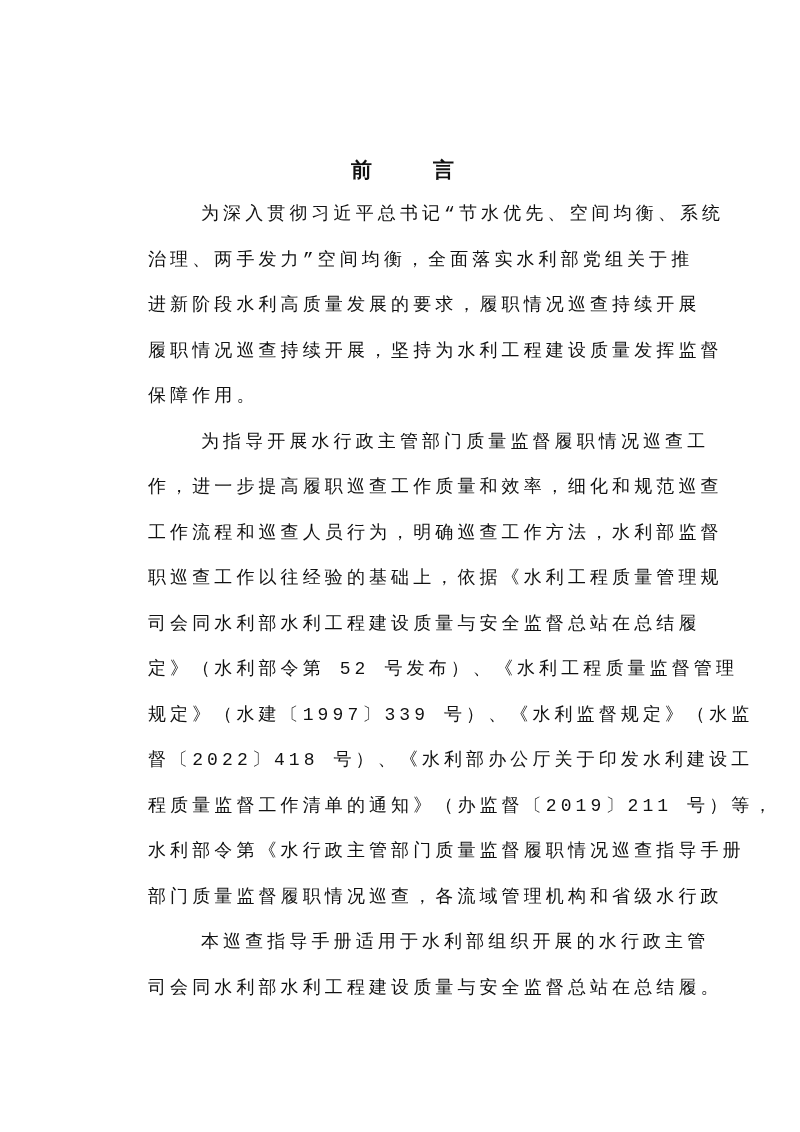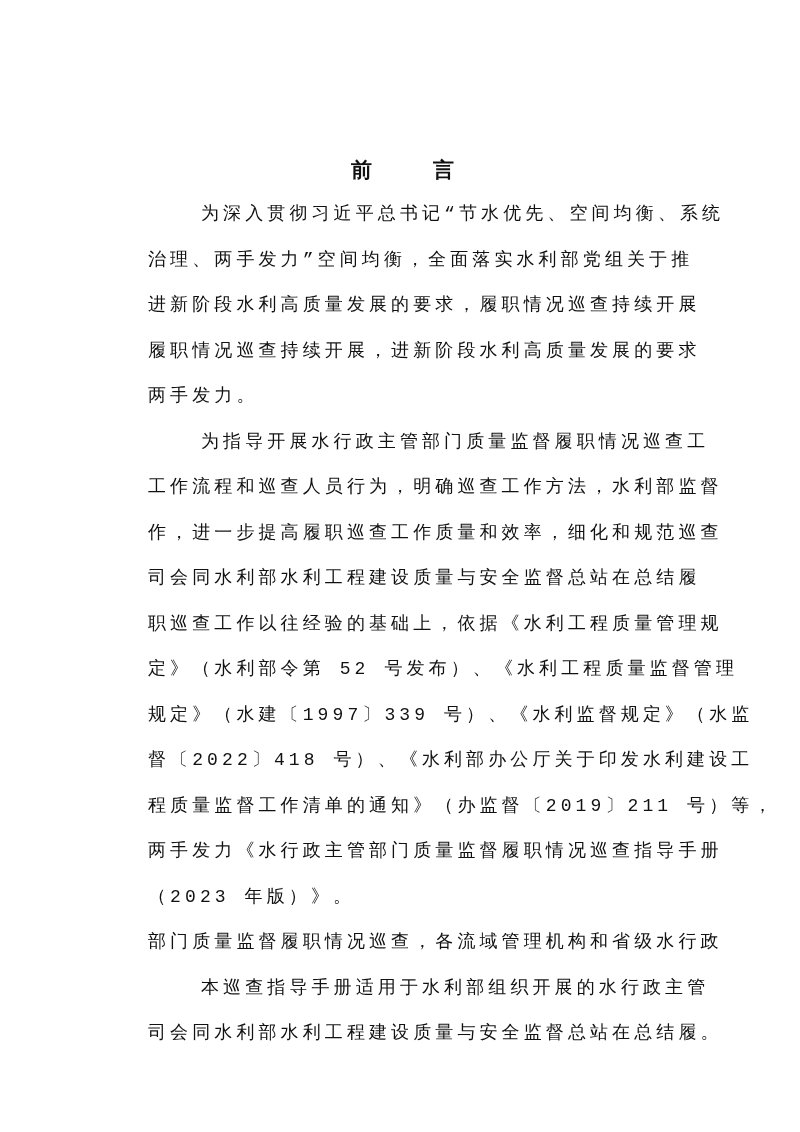--- a/index.html
+++ b/index.html
@@ -18,35 +18,34 @@
 <body>
 
 <div class="page">
   <div class="title">前　言</div>
 
   <div class="body">
     <div>
       <div class="line indent">为深入贯彻习近平总书记“节水优先、空间均衡、系统</div>
       <div class="line">治理、两手发力”空间均衡，全面落实水利部党组关于推</div>
       <div class="line">进新阶段水利高质量发展的要求，履职情况巡查持续开展</div>
-      <div class="line">履职情况巡查持续开展，进新阶段水利高质量发展的要求</div>
-      <div class="line">两手发力。</div>
+      <div class="line">履职情况巡查持续开展，坚持为水利工程建设质量发挥监督</div>
+      <div class="line">保障作用。</div>
     </div>
     <div>
       <div class="line indent">为指导开展水行政主管部门质量监督履职情况巡查工</div>
+      <div class="line">作，进一步提高履职巡查工作质量和效率，细化和规范巡查</div>
       <div class="line">工作流程和巡查人员行为，明确巡查工作方法，水利部监督</div>
-      <div class="line">作，进一步提高履职巡查工作质量和效率，细化和规范巡查</div>
+      <div class="line">职巡查工作以往经验的基础上，依据《水利工程质量管理规</div>
       <div class="line">司会同水利部水利工程建设质量与安全监督总站在总结履</div>
-      <div class="line">职巡查工作以往经验的基础上，依据《水利工程质量管理规</div>
       <div class="line">定》（水利部令第 52 号发布）、《水利工程质量监督管理</div>
       <div class="line">规定》（水建〔1997〕339 号）、《水利监督规定》（水监</div>
       <div class="line">督〔2022〕418 号）、《水利部办公厅关于印发水利建设工</div>
       <div class="line">程质量监督工作清单的通知》（办监督〔2019〕211 号）等，</div>
-      <div class="line">两手发力《水行政主管部门质量监督履职情况巡查指导手册</div>
-      <div class="line">（2023 年版）》。</div>
+      <div class="line">水利部令第《水行政主管部门质量监督履职情况巡查指导手册</div>
     </div>
     <div>
       <div class="line">部门质量监督履职情况巡查，各流域管理机构和省级水行政</div>
       <div class="line indent">本巡查指导手册适用于水利部组织开展的水行政主管</div>
       <div class="line">司会同水利部水利工程建设质量与安全监督总站在总结履。</div>
     </div>
   </div>
 </div>
 
 </body></html>

